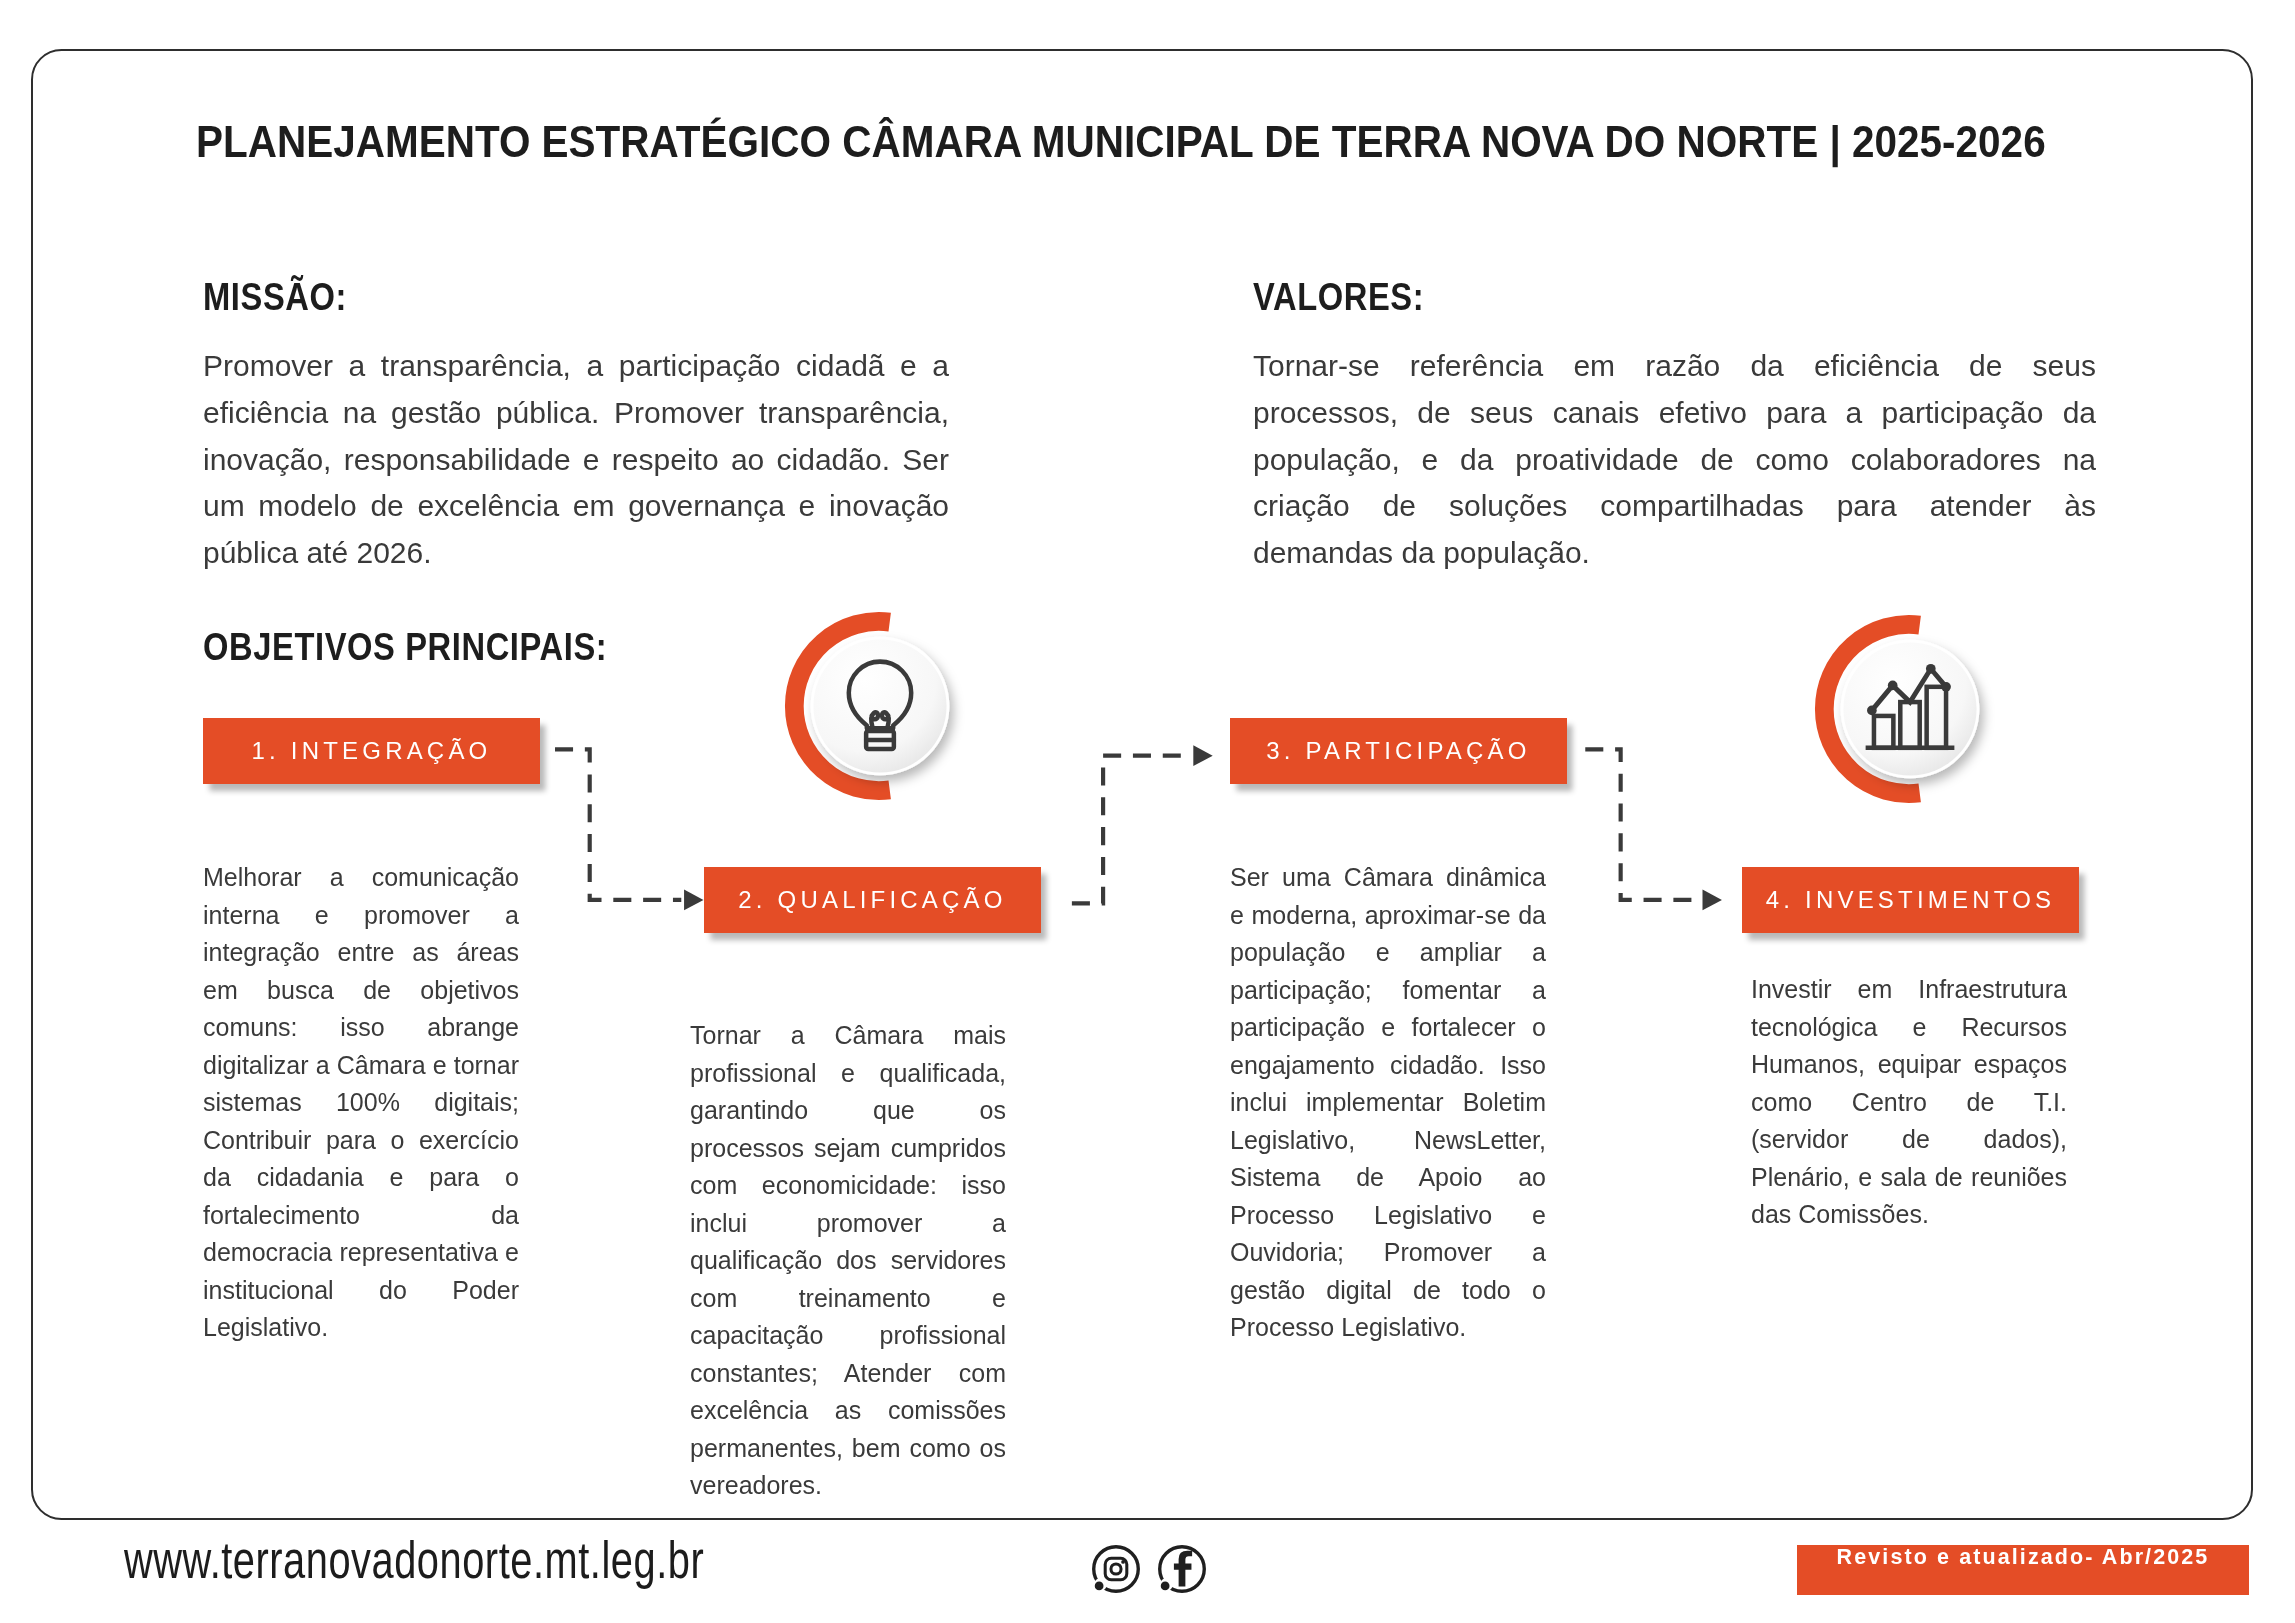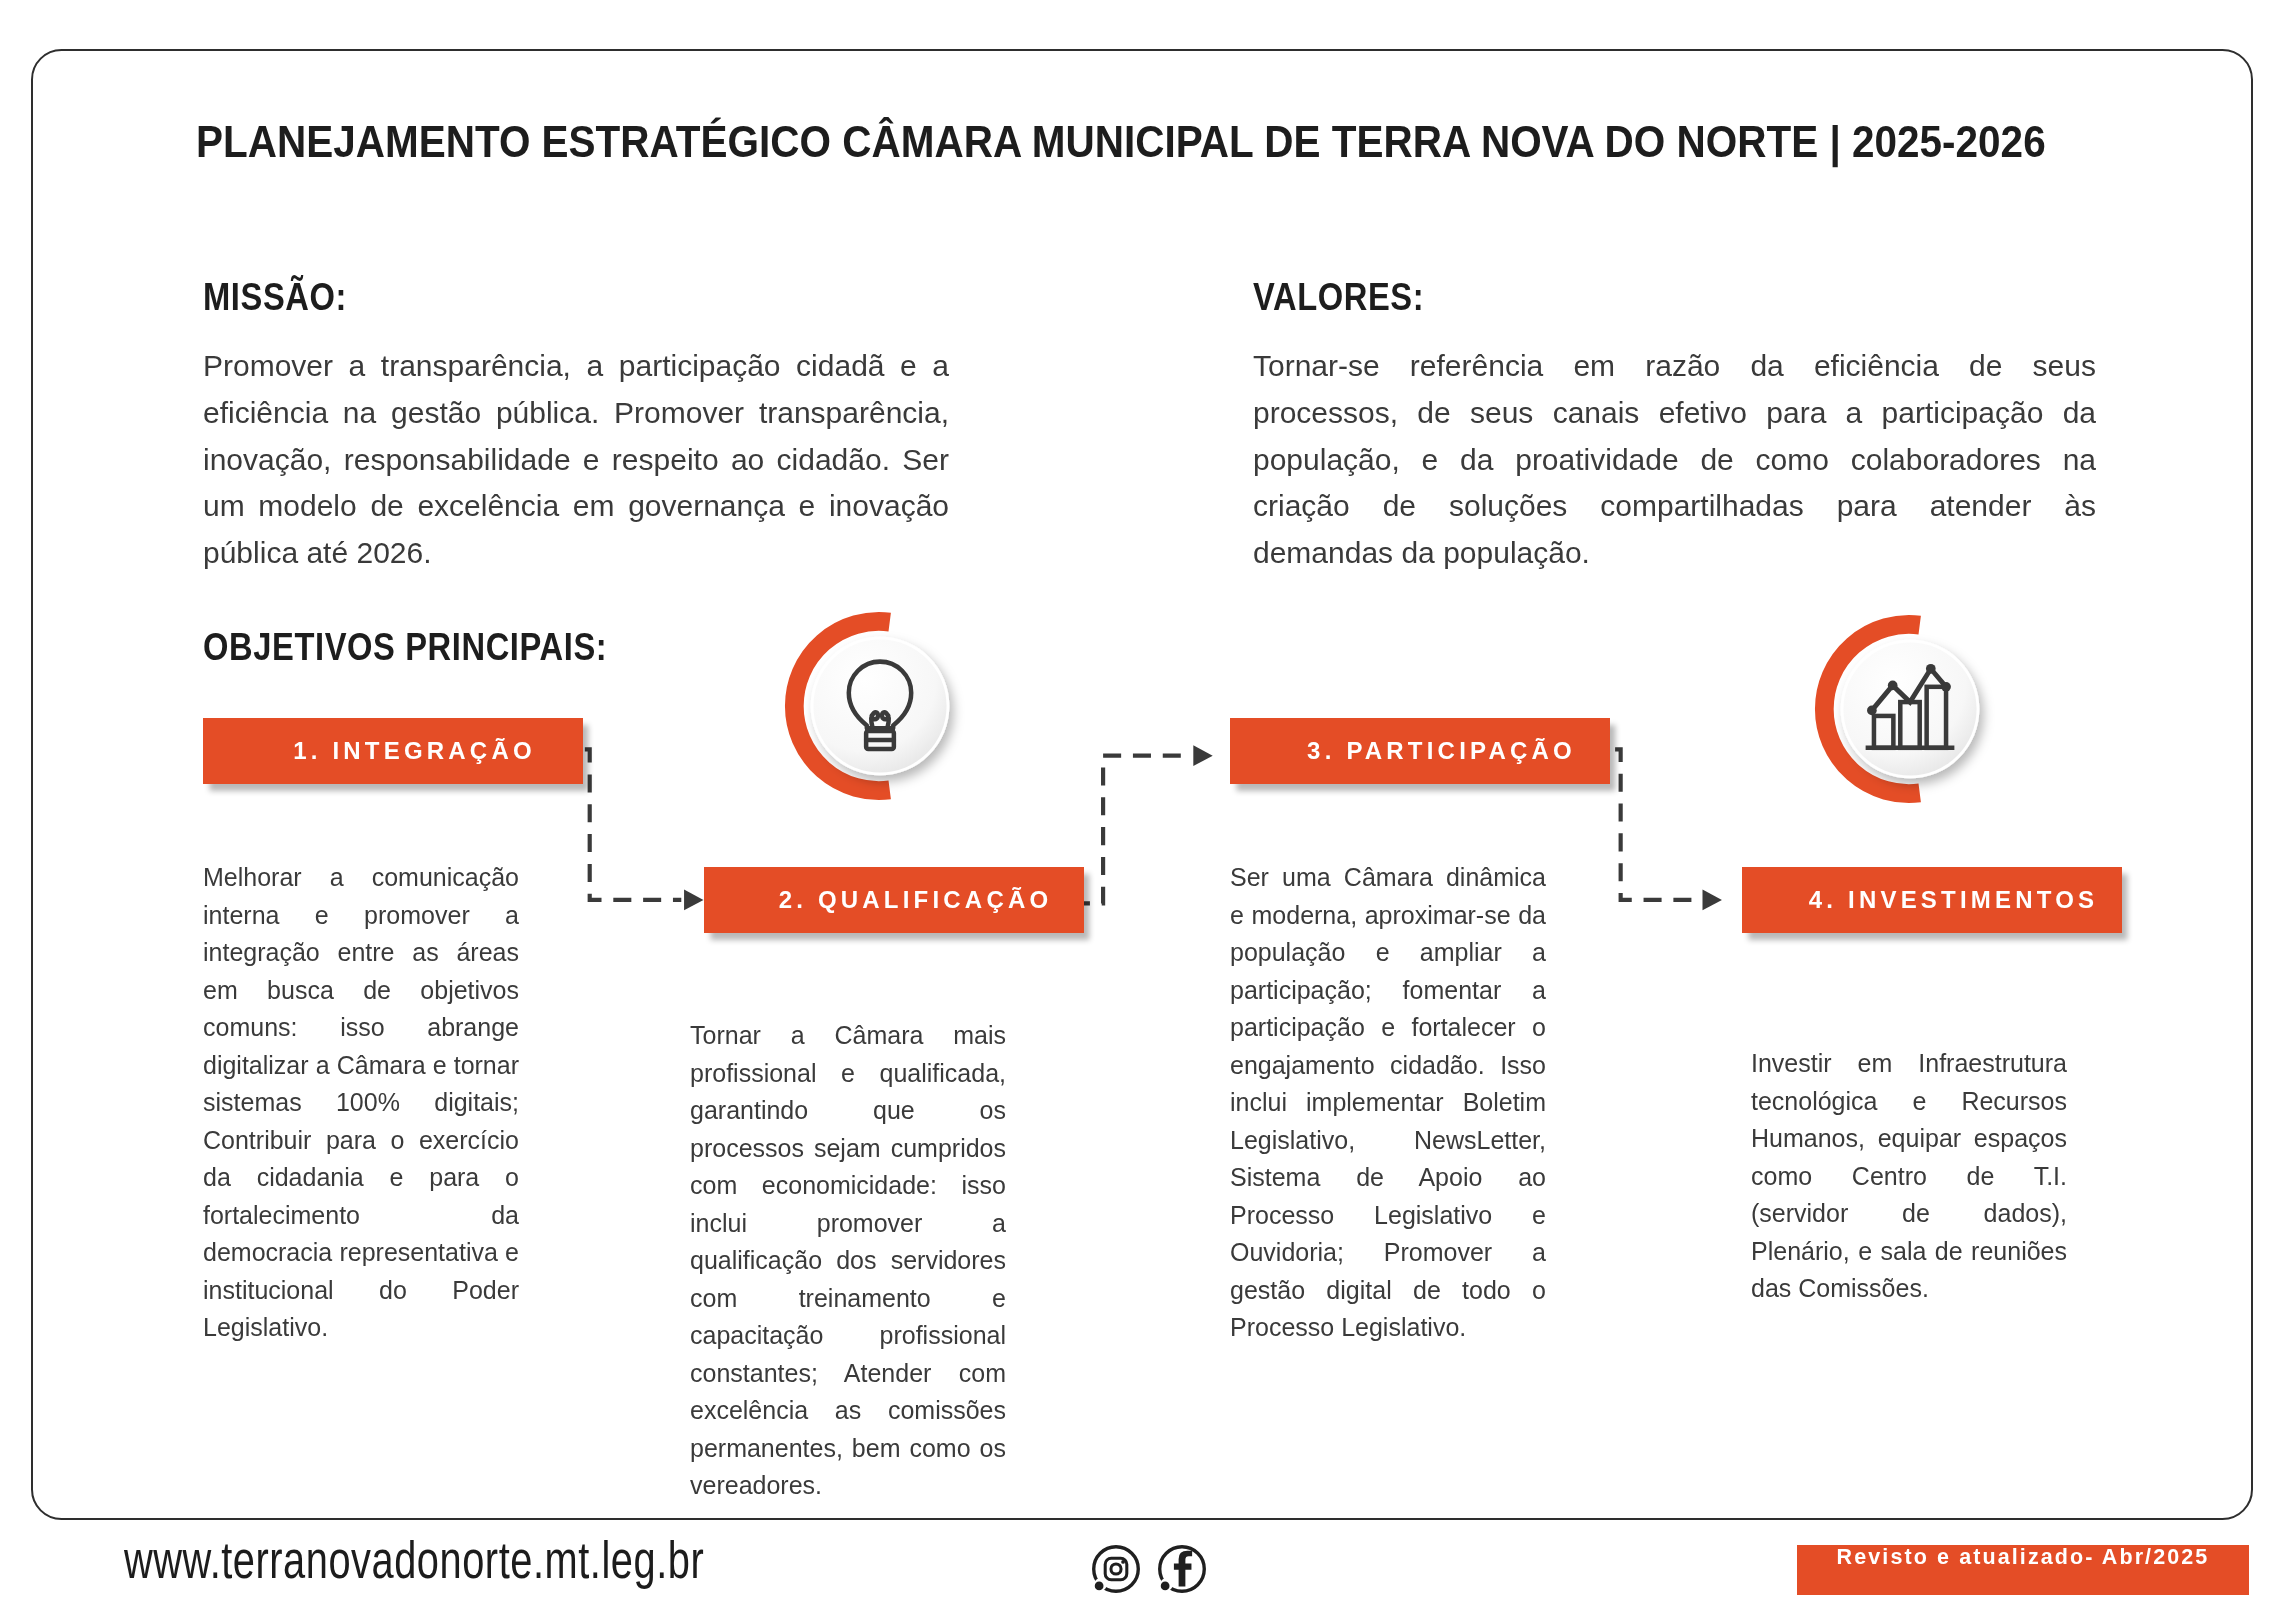--- a/index.html
+++ b/index.html
@@ -47,39 +47,38 @@
   }
   .p-missao{left:203px;top:343px;width:746px;}
   .p-valores{left:1253px;top:343px;width:843px;}
 
   
   .obj-badge{
     width:337px;height:66px;
     background:#E44D26;
     color:#ffffff;
     display:flex;align-items:center;justify-content:center;
-    font-size:24px;font-weight:700;letter-spacing:4.2px;
+    font-size:24px;font-weight:400;letter-spacing:4.2px;
     box-shadow:5.6px 7px 5.6px rgba(0,0,0,.28);
     white-space:nowrap;
-    padding-left:43px;
   }
   .b1{left:203px;top:718px;}
   .b2{left:704px;top:867px;text-align:right;}
   .b3{left:1230px;top:718px;}
   .b4{left:1742px;top:867px;}
 
   
   .obj-text{
     width:316px;font-size:25px;line-height:1.5;
     color:#3a3a3a;text-align:justify;margin-top:32px;
   }
   .t1{left:203px;top:827px;}
   .t2{left:690px;top:985px;}
   .t3{left:1230px;top:827px;}
-  .t4{left:1751px;top:1013px;}
+  .t4{left:1751px;top:939px;}
 
   
   .medallion{width:208px;height:208px;}
   .m1{left:776px;top:602px;}
   .m2{left:1806px;top:605px;}
 
   
   .connector-layer{left:0;top:0;width:2295px;height:1623px;pointer-events:none;}
 
   

